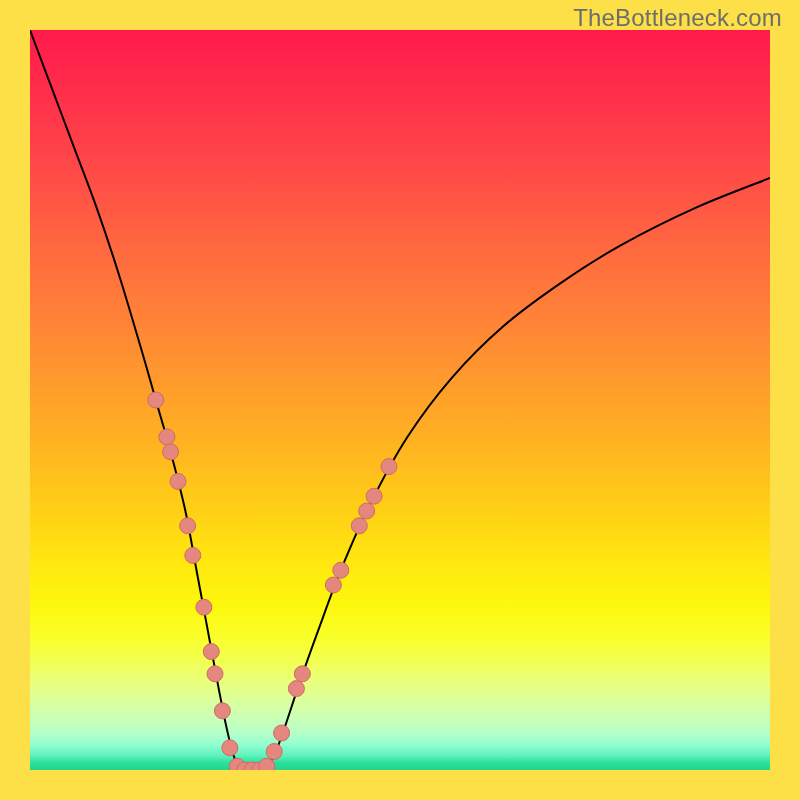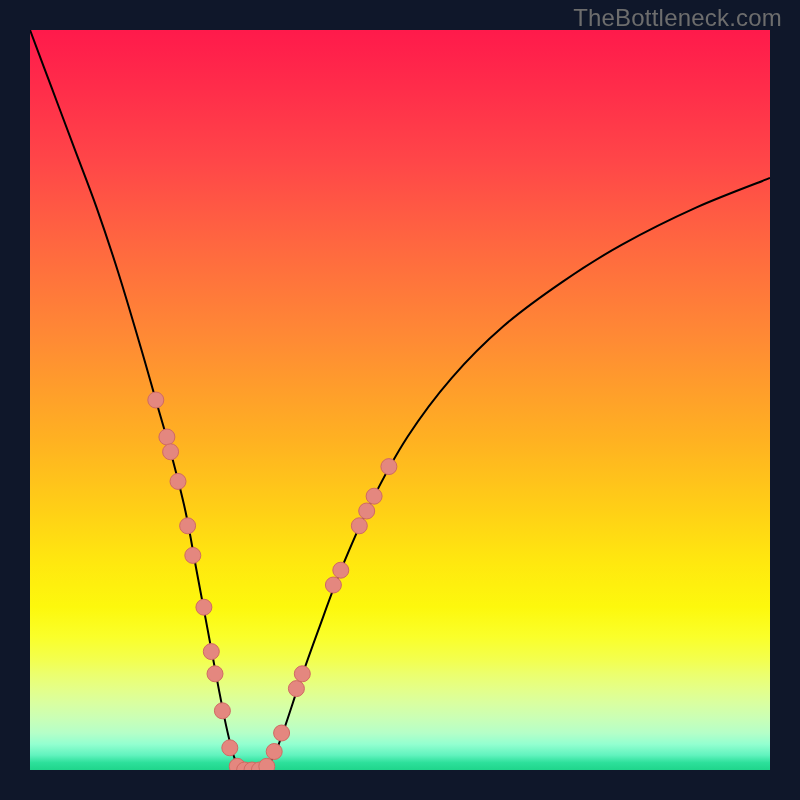--- a/index.html
+++ b/index.html
@@ -10,21 +10,21 @@
     overflow: hidden;
     background: #000;
     font-family: Arial, Helvetica, sans-serif;
   }
   .frame {
     position: absolute;
     left: 0;
     top: 0;
     width: 800px;
     height: 800px;
-    background: #0f172a;
+    background: #fde047;
   }
   .plot {
     position: absolute;
     left: 30px;
     top: 30px;
     width: 740px;
     height: 740px;
     background: linear-gradient(to bottom,
       #ff1a4b 0%,
       #ff2d4a 8%,

